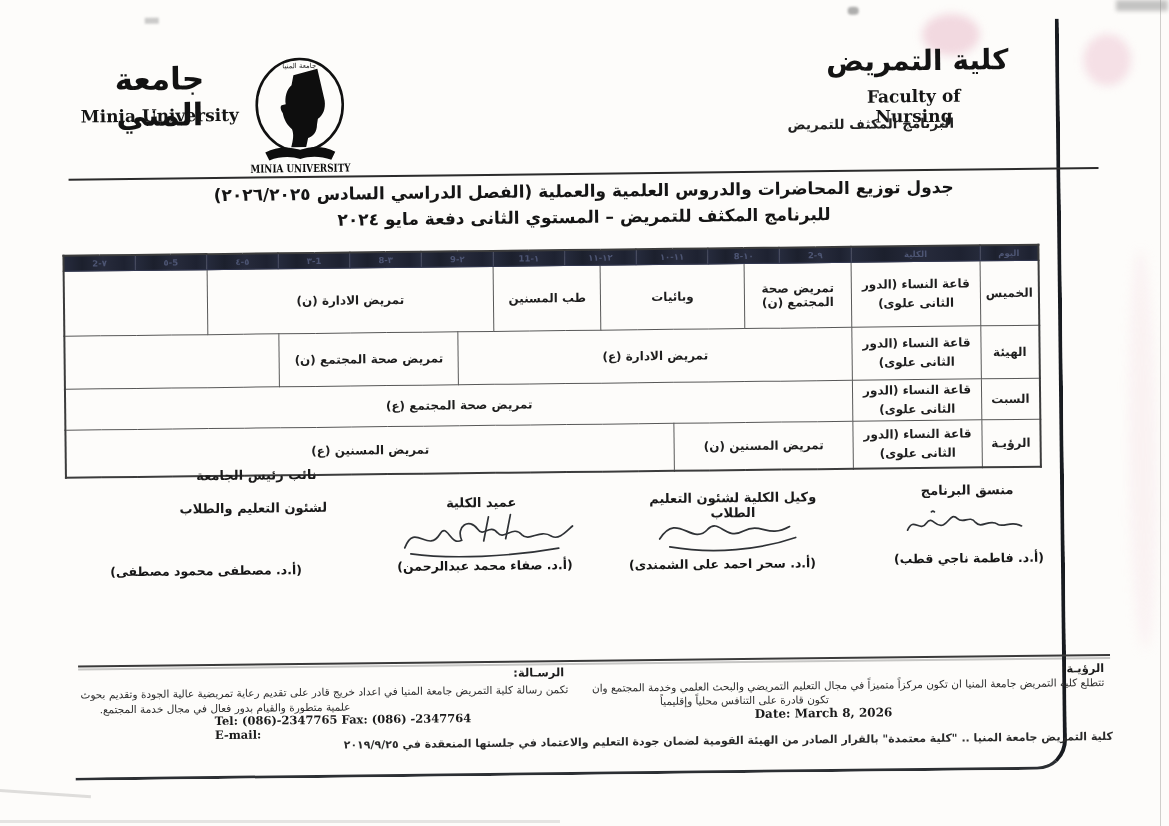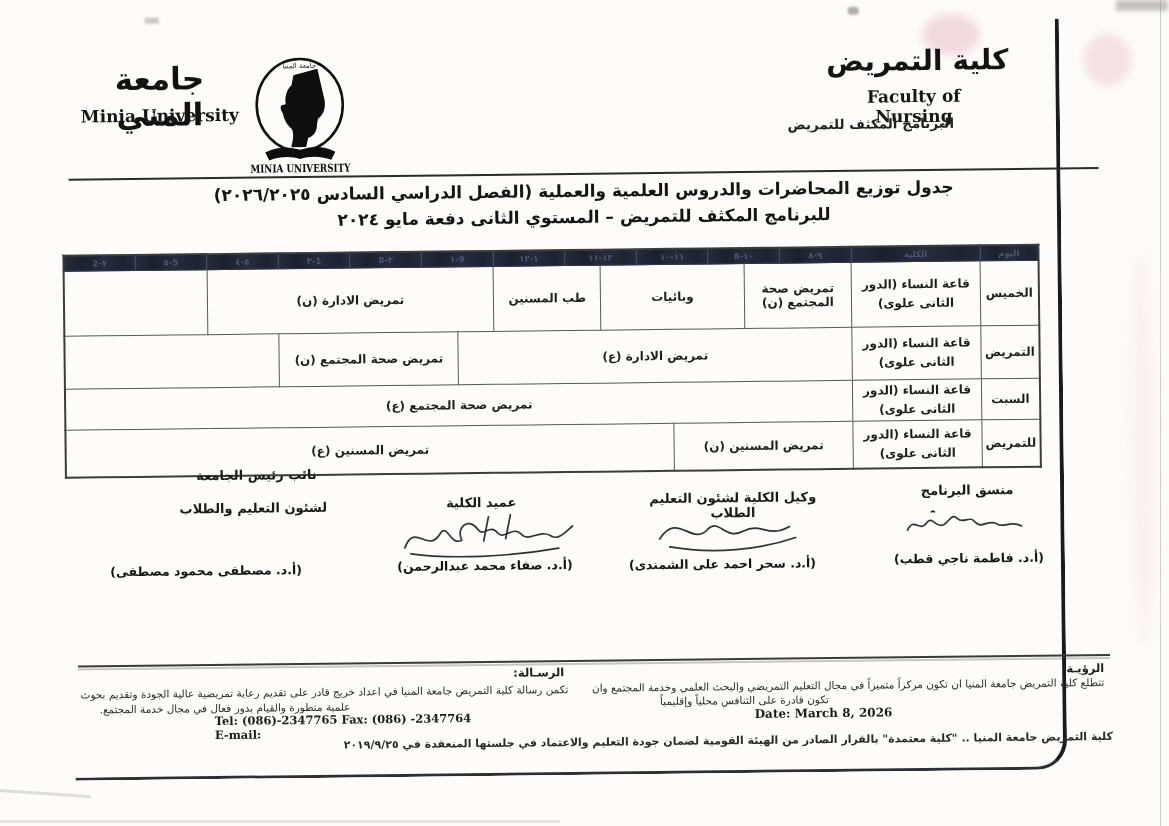--- a/index.html
+++ b/index.html
@@ -110,55 +110,55 @@
           <col style="width:35.8px">
           <col style="width:35.8px">
           <col style="width:35.8px">
         <col style="width:35.8px">
           <col style="width:35.8px">
       </colgroup>
       <tbody>
           <tr class="band">
         <td>اليوم</td>
         <td>الكلية</td>
-        <td colspan="2">٩-٨</td>
+        <td colspan="2">٩-2</td>
         <td colspan="2">١٠-8</td>
         <td colspan="2">١١-١٠</td>
         <td colspan="2">١٢-١١</td>
-        <td colspan="2">١-١٢</td>
-        <td colspan="2">9-١</td>
+        <td colspan="2">١-11</td>
+        <td colspan="2">٢-9</td>
         <td colspan="2">٣-8</td>
         <td colspan="2">1-٣</td>
         <td colspan="2">٥-٤</td>
         <td colspan="2">5-٥</td>
         <td colspan="2">٧-2</td>
       </tr>
       <tr class="r1">
         <td class="day-cell">الخميس</td>
         <td class="hall-cell">قاعة النساء (الدور الثانى علوى)</td>
         <td colspan="3">تمريض صحة المجتمع (ن)</td>
         <td colspan="4">وبائيات</td>
         <td colspan="3">طب المسنين</td>
         <td colspan="8">تمريض الادارة (ن)</td>
         <td colspan="4"></td>
       </tr>
       <tr class="r2">
-        <td class="day-cell">التمريض</td>
+        <td class="day-cell">الهيئة</td>
         <td class="hall-cell">قاعة النساء (الدور الثانى علوى)</td>
         <td colspan="11">تمريض الادارة (ع)</td>
         <td colspan="5">تمريض صحة المجتمع (ن)</td>
         <td colspan="6"></td>
       </tr>
       <tr class="r3">
         <td class="day-cell">السبت</td>
         <td class="hall-cell">قاعة النساء (الدور الثانى علوى)</td>
         <td colspan="22">تمريض صحة المجتمع (ع)</td>
       </tr>
       <tr class="r4">
-        <td class="day-cell">للتمريض</td>
+        <td class="day-cell">الرؤيـة</td>
         <td class="hall-cell">قاعة النساء (الدور الثانى علوى)</td>
         <td colspan="5">تمريض المسنين (ن)</td>
         <td colspan="17">تمريض المسنين (ع)</td>
       </tr>
     </tbody>
       </table>
 
     <div class="abs sig-title" style="left:880px;top:481px;width:170px;">منسق البرنامج</div>
     <svg class="abs sig-svg" style="left:895px;top:498px;" width="140" height="44">
       <path d="M10 30 C16 16 22 33 29 23 C35 15 38 29 46 25 C52 22 54 13 60 19 C66 25 72 15 78 23 C84 30 92 19 100 25 C106 29 114 21 124 27"></path>

